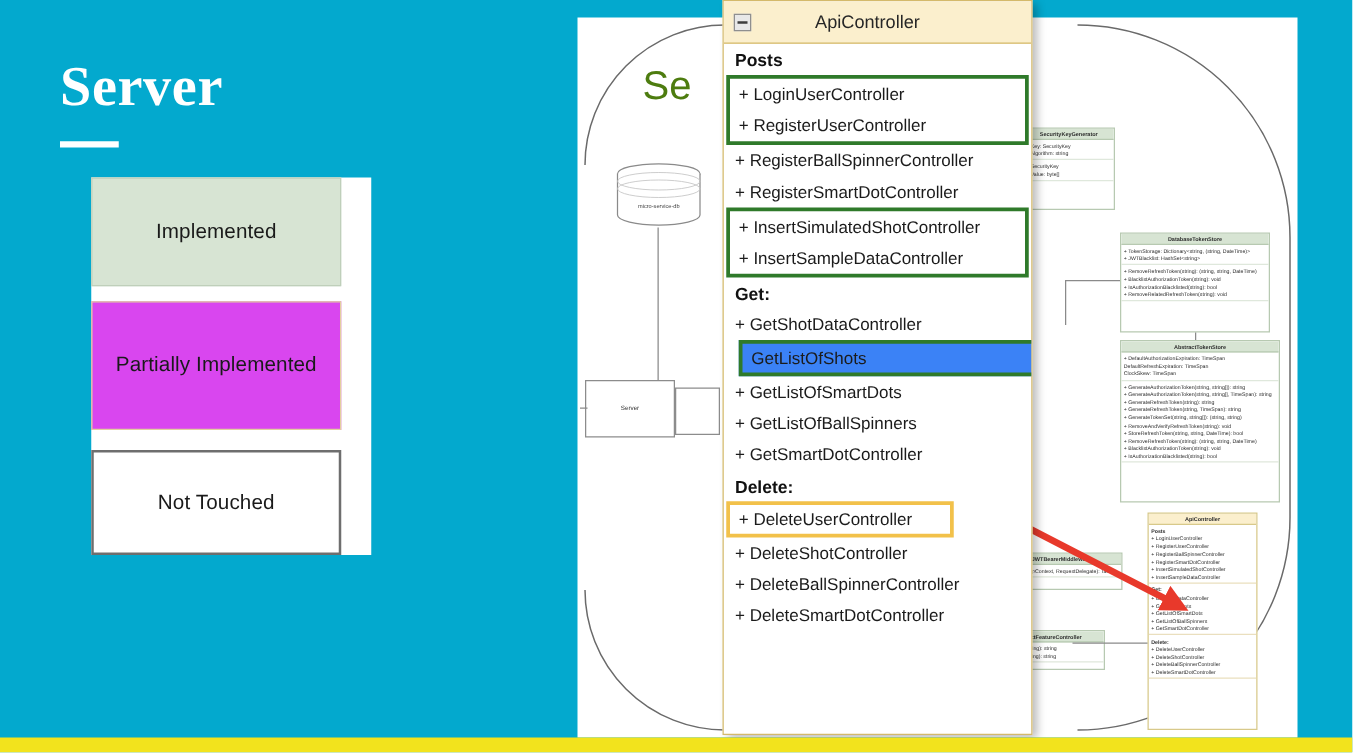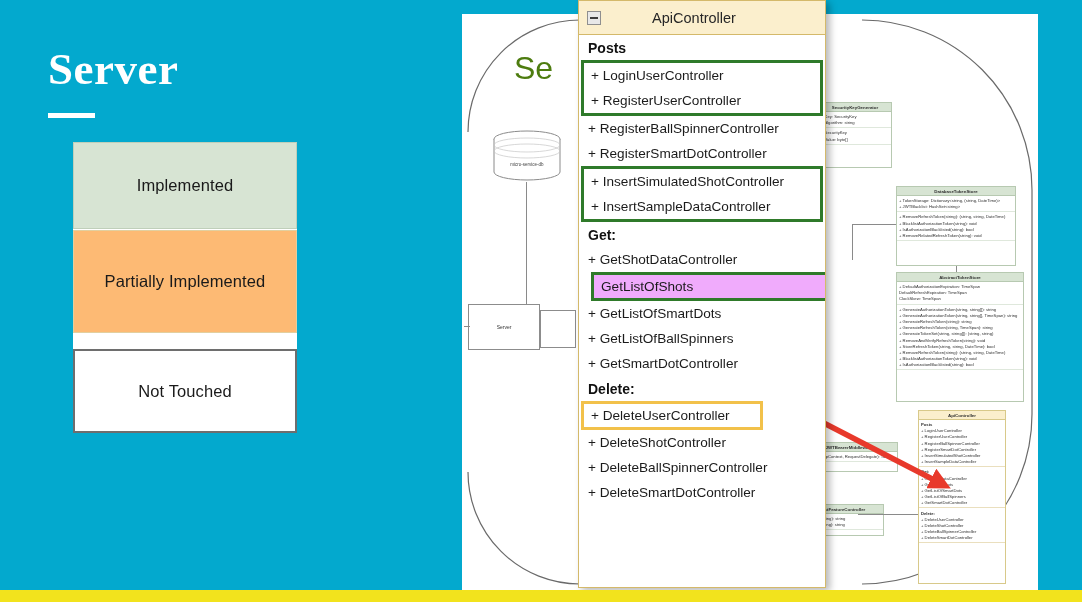--- a/index.html
+++ b/index.html
@@ -49,41 +49,41 @@
   
   #legend {
     position: absolute;
     left: 73px; top: 142px;
     width: 224px;
     background: #ffffff;
     padding: 0;
     box-sizing: border-box;
   }
   .legend-item {
-    width: 224px;
+    width: 200px;
     box-sizing: border-box;
     display: flex;
     align-items: center;
     justify-content: center;
     text-align: center;
     color: #1a1a1a;
     font-size: 16.5px;
     line-height: 1.25;
     letter-spacing: .1px;
   }
   .legend-item.implemented {
     height: 87px;
     background: #d7e4d3;
     border: 1px solid #bfcfba;
   }
   .legend-item.partial {
     height: 103px;
-    background: #fdba74;
+    background: #d946ef;
     border: 1px solid #e2cf9f;
-    margin-top: 1px;
+    margin-top: 12px;
   }
   .legend-item.untouched {
     height: 84px;
     background: #ffffff;
     border: 2px solid #6e6e6e;
     margin-top: 16px;
   }
 
   
   #canvas {
@@ -250,21 +250,21 @@
     margin: 0 2px 0 2px;
     width: 182px;
     box-sizing: border-box;
     position: relative;
     z-index: 2;
   }
   .hl-green .api-row { padding: 5px 7px; }
   .hl-yellow .api-row { padding: 4px 7px; }
   .hl-inline-green {
     border: 3px solid #2f7a2a;
-    background: #f0abfc;
+    background: #3b82f6;
     box-sizing: border-box;
     width: 240px;
     margin-left: 12px;
     padding: 4px 7px;
     font-size: 13.6px;
     position: relative;
     z-index: 2;
   }
 </style>
 </head>

